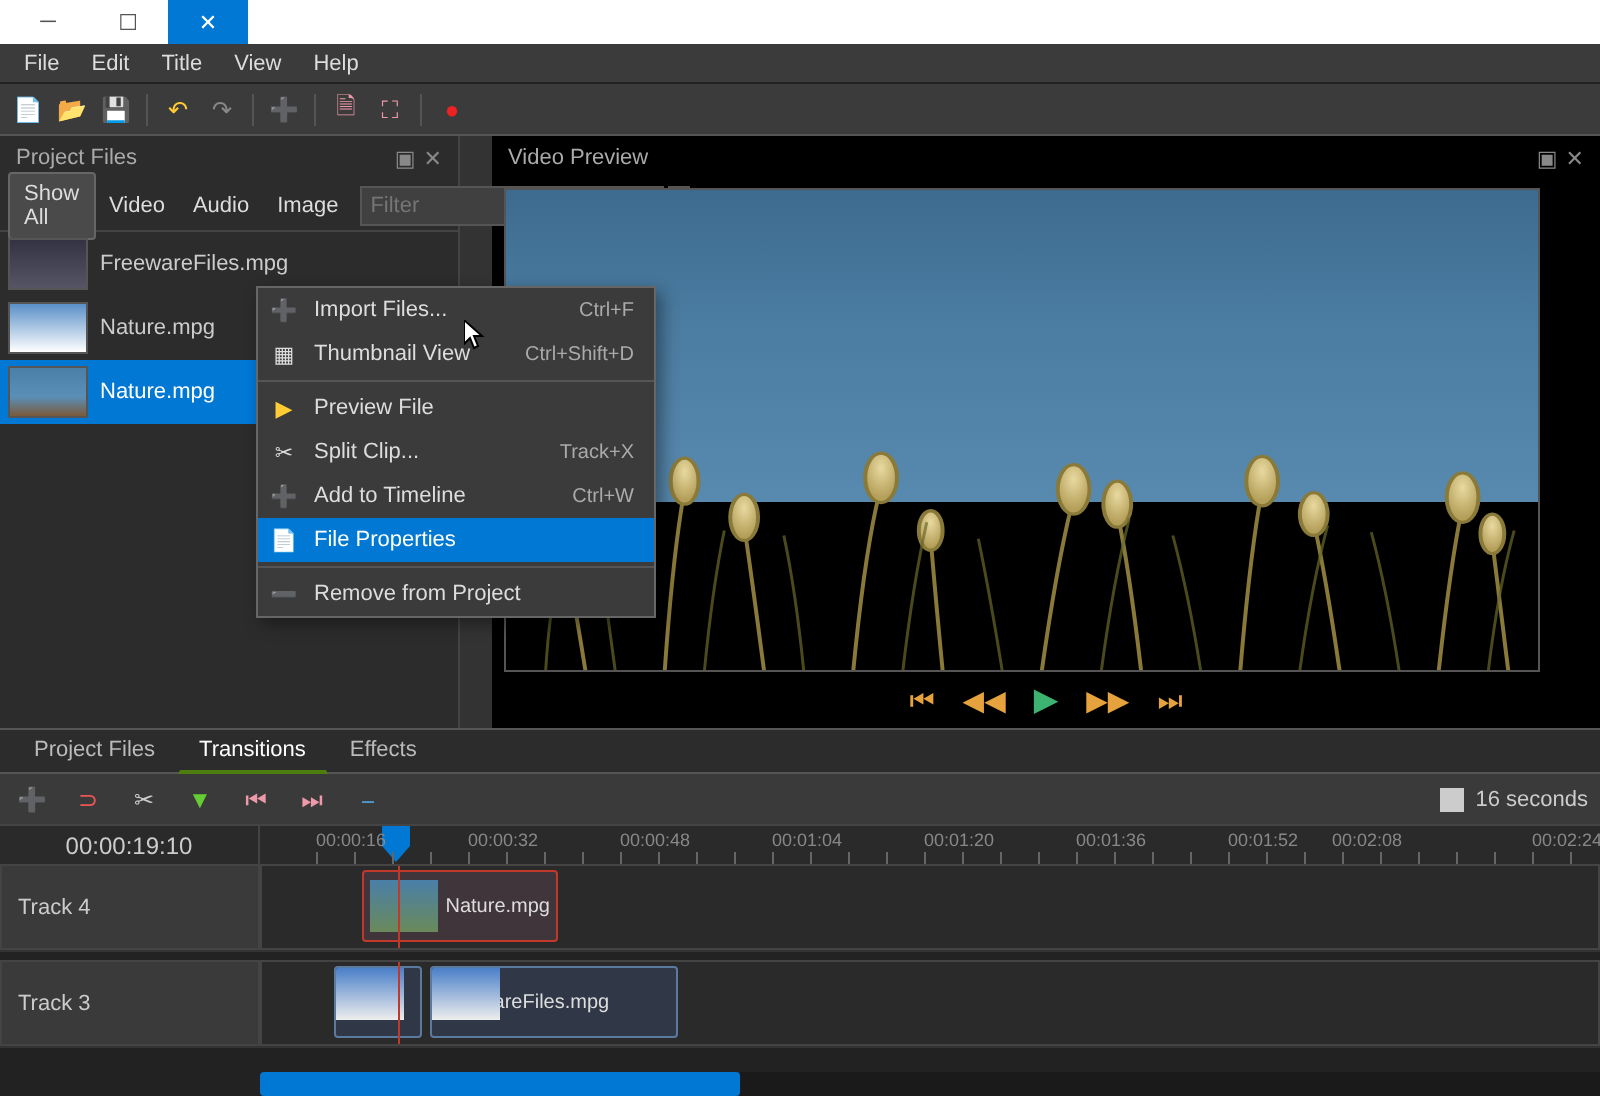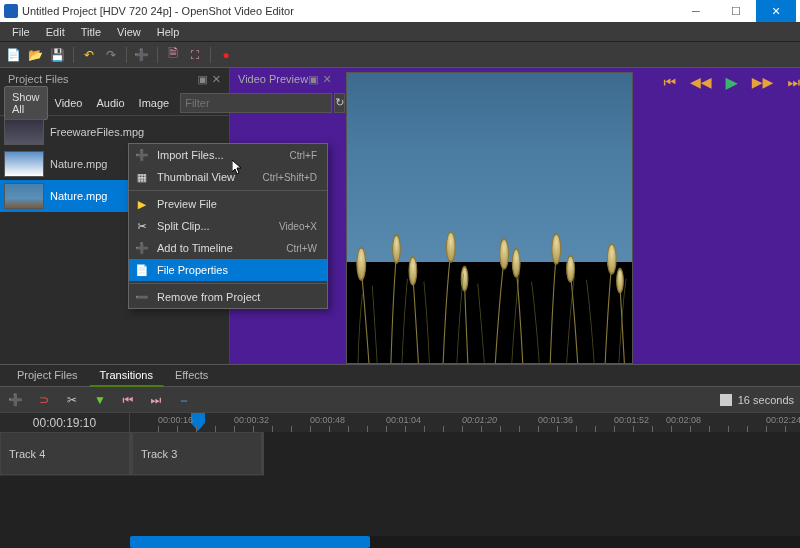--- a/index.html
+++ b/index.html
@@ -10,21 +10,21 @@
 .win-btns { display:flex; }
 .win-btn { width:40px; height:22px; display:flex; align-items:center; justify-content:center; color:#555; }
 .win-btn.close { background:#0078d4; color:#fff; }
 .menubar { height:20px; background:#3b3b3b; display:flex; align-items:center; padding:0 4px; border-bottom:1px solid #222; }
 .menubar span { padding:2px 8px; color:#ddd; cursor:pointer; }
 .toolbar { height:26px; background:#3b3b3b; display:flex; align-items:center; padding:0 4px; gap:2px; border-bottom:1px solid #555; }
 .tool-btn { width:20px; height:20px; display:flex; align-items:center; justify-content:center; font-size:12px; }
 .sep { width:1px; height:16px; background:#555; margin:0 3px; }
 .main-row { display:flex; height:296px; }
 .panel-projfiles { width:230px; background:#2c2c2c; display:flex; flex-direction:column; border-right:1px solid #444; position:relative; }
-.panel-preview { flex:1; background:#4c1d95; display:flex; flex-direction:row; }
+.panel-preview { flex:1; background:#000000; display:flex; flex-direction:column;margin-left:16px; }
 .panel-header { height:22px; display:flex; align-items:center; justify-content:space-between; padding:0 8px; color:#aaa; }
 .panel-header .dock { display:flex; gap:4px; color:#888; }
 .filter-row { height:26px; display:flex; align-items:center; padding:0 4px; gap:0; border-bottom:1px solid #444; }
 .filter-tab { padding:4px 7px; color:#ddd; cursor:pointer; }
 .filter-tab.active { background:#4a4a4a; border:1px solid #666; border-radius:2px; }
 .filter-input { flex:1; height:20px; background:#404040; border:1px solid #555; color:#888; padding:0 4px; margin-left:4px; }
 .refresh-btn { width:22px; height:20px; background:#404040; border:1px solid #555; margin-left:2px; display:flex; align-items:center; justify-content:center; }
 .file-header { height:18px; display:flex; border-bottom:1px solid #3a3a3a; color:#aaa; font-size:10px; }
 .file-header .col-thumb { width:48px; }
 .file-header .col-name { flex:1; padding-left:4px; }
@@ -52,42 +52,38 @@
 .tab.active { border-bottom:2px solid #4d7c0f; color:#fff; }
 .timeline-toolbar { height:26px; background:#3a3a3a; display:flex; align-items:center; padding:0 6px; gap:8px; border-top:1px solid #555; }
 .tl-right { margin-left:auto; display:flex; align-items:center; gap:6px; }
 .square { width:12px; height:12px; background:#ccc; }
 .ruler-row { height:20px; display:flex; background:#2a2a2a; border-top:1px solid #444; }
 .time-label { width:130px; display:flex; align-items:center; justify-content:center; font-size:12px; color:#ccc; border-right:1px solid #444; }
 .ruler { flex:1; position:relative; overflow:hidden; }
 .ruler-tick { position:absolute; top:2px; font-size:9px; color:#888; }
 .ruler-line { position:absolute; bottom:0; height:6px; width:1px; background:#666; }
 .playhead { position:absolute; top:-2px; width:14px; height:20px; background:#0078d4; clip-path:polygon(0 0,100% 0,100% 60%,50% 100%,0 60%); }
-.tracks-area { background:#222; height:116px; display:flex; flex-direction:row; position:relative; }
+.tracks-area { background:#222; height:116px; display:flex; flex-direction:column; position:relative; }
 .track { height:44px; display:flex; border-bottom:1px solid #333; margin-bottom:4px; }
 .track-label { width:130px; background:#3a3a3a; display:flex; align-items:center; padding-left:8px; border:1px solid #444; }
 .track-lane { flex:1; background:#2a2a2a; position:relative; border:1px solid #444; overflow:hidden; }
 .clip { position:absolute; top:2px; height:36px; background:#303848; border:1px solid #5a7aa0; border-radius:2px; display:flex; align-items:center; gap:4px; padding:0 3px; overflow:hidden; }
 .clip.selected { border-color:#c0392b; background:#40353a; }
 .clip-thumb { width:34px; height:26px; background:linear-gradient(180deg,#4a7fa8 0%,#6a8a5a 100%); }
 .clip-thumb.sky { background:linear-gradient(180deg,#4a7fc8 0%,#eee 100%); }
 .clip-name { font-size:10px; color:#ddd; white-space:nowrap; }
 .play-cursor { position:absolute; top:0; bottom:0; width:1px; background:#c0392b; left:200px; z-index:5; }
 .hscroll { position:absolute; bottom:0; left:130px; right:0; height:12px; background:#1a1a1a; }
 .hscroll-thumb { position:absolute; left:0; width:240px; height:12px; background:#0078d4; border-radius:2px; }
 .cursor-ptr { position:absolute; top:92px; left:232px; width:12px; height:16px; z-index:200; }
 </style>
 </head>
 <body>
 
 <div class="titlebar">
-  <div class="titlebar-left">
-    <div class="app-icon"></div>
-    <span>Untitled Project [HDV 720 24p] - OpenShot Video Editor</span>
-  </div>
   <div class="win-btns">
     <div class="win-btn">─</div>
     <div class="win-btn">☐</div>
     <div class="win-btn close">✕</div>
   </div>
 </div>
 
 <div class="menubar">
   <span>File</span>
   <span>Edit</span>
@@ -157,21 +153,21 @@
         <span class="ctx-short">Ctrl+Shift+D</span>
       </div>
       <div class="ctx-sep"></div>
       <div class="ctx-row">
         <span class="ctx-icon" style="color:#fc3">▶</span>
         <span class="ctx-label">Preview File</span>
       </div>
       <div class="ctx-row">
         <span class="ctx-icon">✂</span>
         <span class="ctx-label">Split Clip...</span>
-        <span class="ctx-short">Video+X</span>
+        <span class="ctx-short">Track+X</span>
       </div>
       <div class="ctx-row">
         <span class="ctx-icon" style="color:#6c3">➕</span>
         <span class="ctx-label">Add to Timeline</span>
         <span class="ctx-short">Ctrl+W</span>
       </div>
       <div class="ctx-row highlighted">
         <span class="ctx-icon">📄</span>
         <span class="ctx-label">File Properties</span>
       </div>
@@ -313,21 +309,21 @@
       <span class="ruler-tick" style="left: 180px;">00:00:48</span>
       <div class="ruler-line" style="left: 180px;"></div>
       <div class="ruler-line" style="left: 199px;"></div>
       <div class="ruler-line" style="left: 218px;"></div>
       <div class="ruler-line" style="left: 237px;"></div>
       <span class="ruler-tick" style="left: 256px;">00:01:04</span>
       <div class="ruler-line" style="left: 256px;"></div>
       <div class="ruler-line" style="left: 275px;"></div>
       <div class="ruler-line" style="left: 294px;"></div>
       <div class="ruler-line" style="left: 313px;"></div>
-      <span class="ruler-tick" style="left: 332px; font-style: italic;">00:01:20</span>
+      <span class="ruler-tick" style="left: 332px;">00:01:20</span>
       <div class="ruler-line" style="left: 332px;"></div>
       <div class="ruler-line" style="left: 351px;"></div>
       <div class="ruler-line" style="left: 370px;"></div>
       <div class="ruler-line" style="left: 389px;"></div>
       <span class="ruler-tick" style="left: 408px;">00:01:36</span>
       <div class="ruler-line" style="left: 408px;"></div>
       <div class="ruler-line" style="left: 427px;"></div>
       <div class="ruler-line" style="left: 446px;"></div>
       <div class="ruler-line" style="left: 465px;"></div>
       <span class="ruler-tick" style="left: 484px;">00:01:52</span>

